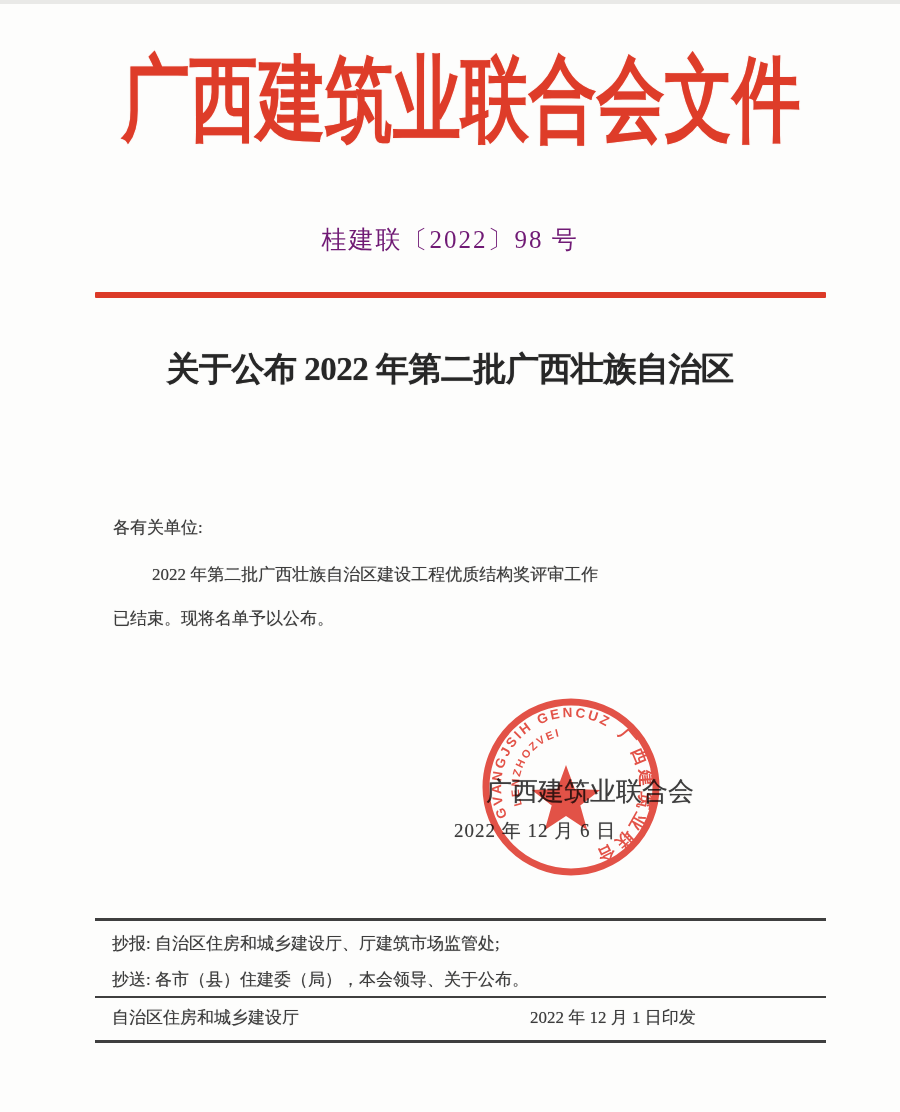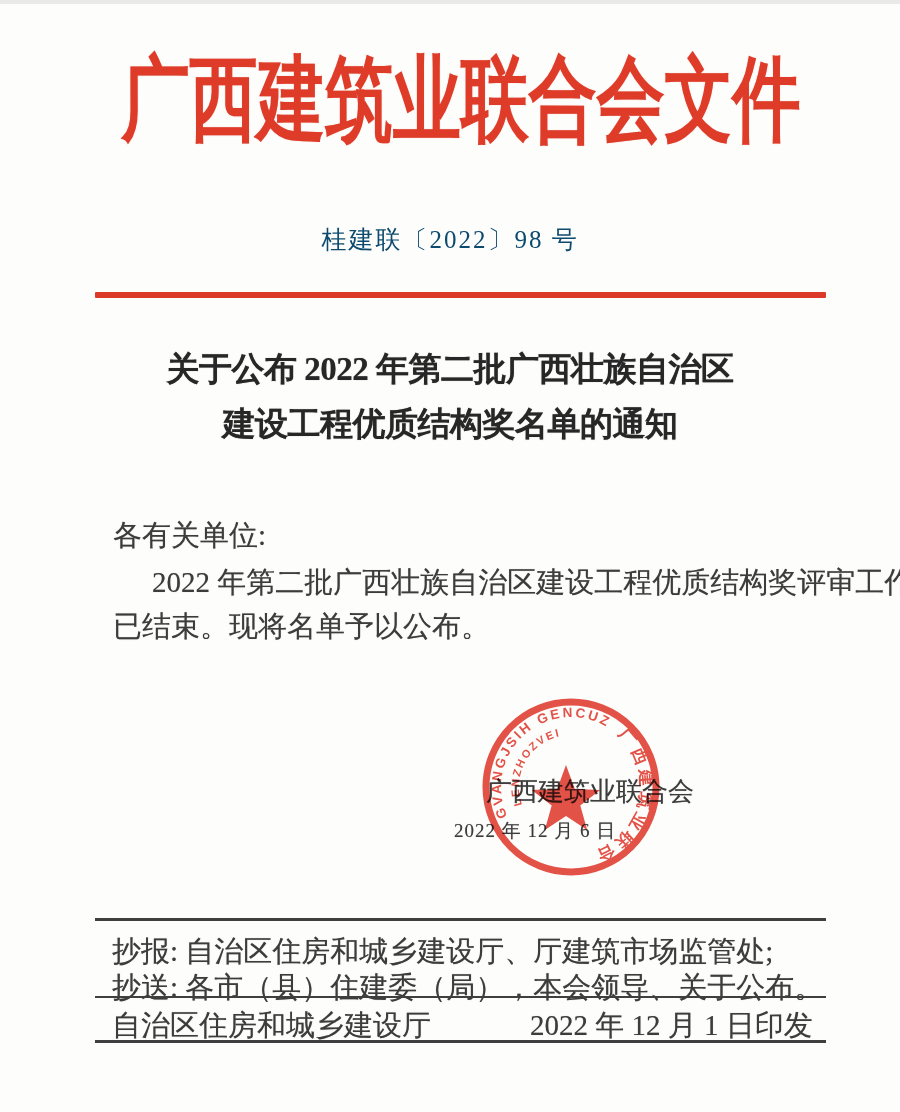--- a/index.html
+++ b/index.html
@@ -16,33 +16,33 @@
   .header-title{
     left:0;top:44px;width:900px;
     text-align:center;
     font-size:93px;font-weight:700;line-height:104px;
     transform:scaleX(0.73);transform-origin:center;
     letter-spacing:0px;
     text-shadow:0 0 1px rgba(224,62,42,.55);
   }
   .doc-number{
     left:0;top:219px;width:900px;text-align:center;
-    font-size:25px;letter-spacing:2px;color:#0c4a6e;
+    font-size:25px;letter-spacing:2px;color:#701a75;
   }
   .red-divider{
     left:95px;top:288px;width:731px;height:6px;border-radius:1px;
   }
   .title-block{
     left:0;top:338px;width:900px;text-align:center;
     font-size:33px;font-weight:700;line-height:55px;color:#272727;
     letter-spacing:-0.5px;
     text-shadow:0 0 .8px rgba(40,40,40,.6);
   }
   .bodytext{
-    font-size:29px;color:#3c3c3c;letter-spacing:0px;
+    font-size:17px;color:#3c3c3c;letter-spacing:0px;
     text-shadow:0 0 .7px rgba(70,70,70,.55);
   }
   .salutation{left:113px;top:512px;}
   .body-line1{left:152px;top:559px;}
   .body-line2{left:113px;top:603px;}
   .attachment-line{left:152px;top:649px;}
   .signer{left:486px;top:770px;font-size:26px;}
   .sign-date{left:454px;top:814px;font-size:19px;letter-spacing:1px;}
   .seal-svg{
     position:absolute;left:467px;top:679px;width:208px;height:208px;
@@ -63,21 +63,20 @@
 <div class="page">
 
   <div class="abs header-title" style="color:#de3c29;">广西建筑业联合会文件</div>
 
   <div class="abs doc-number">桂建联〔2022〕98 号</div>
 
   <div class="abs red-divider" style="background:#dc3a28;"></div>
 
   <div class="abs title-block">
     <div>关于公布 2022 年第二批广西壮族自治区</div>
-    <div>建设工程优质结构奖名单的通知</div>
   </div>
 
   <div class="abs bodytext salutation">各有关单位:</div>
   <div class="abs bodytext body-line1">2022 年第二批广西壮族自治区建设工程优质结构奖评审工作</div>
   <div class="abs bodytext body-line2">已结束。现将名单予以公布。</div>
 
   <div class="abs bodytext signer">广西建筑业联合会</div>
   <div class="abs bodytext sign-date">2022 年 12 月 6 日</div>
 
   <svg class="seal-svg" viewBox="-104 -104 208 208">

